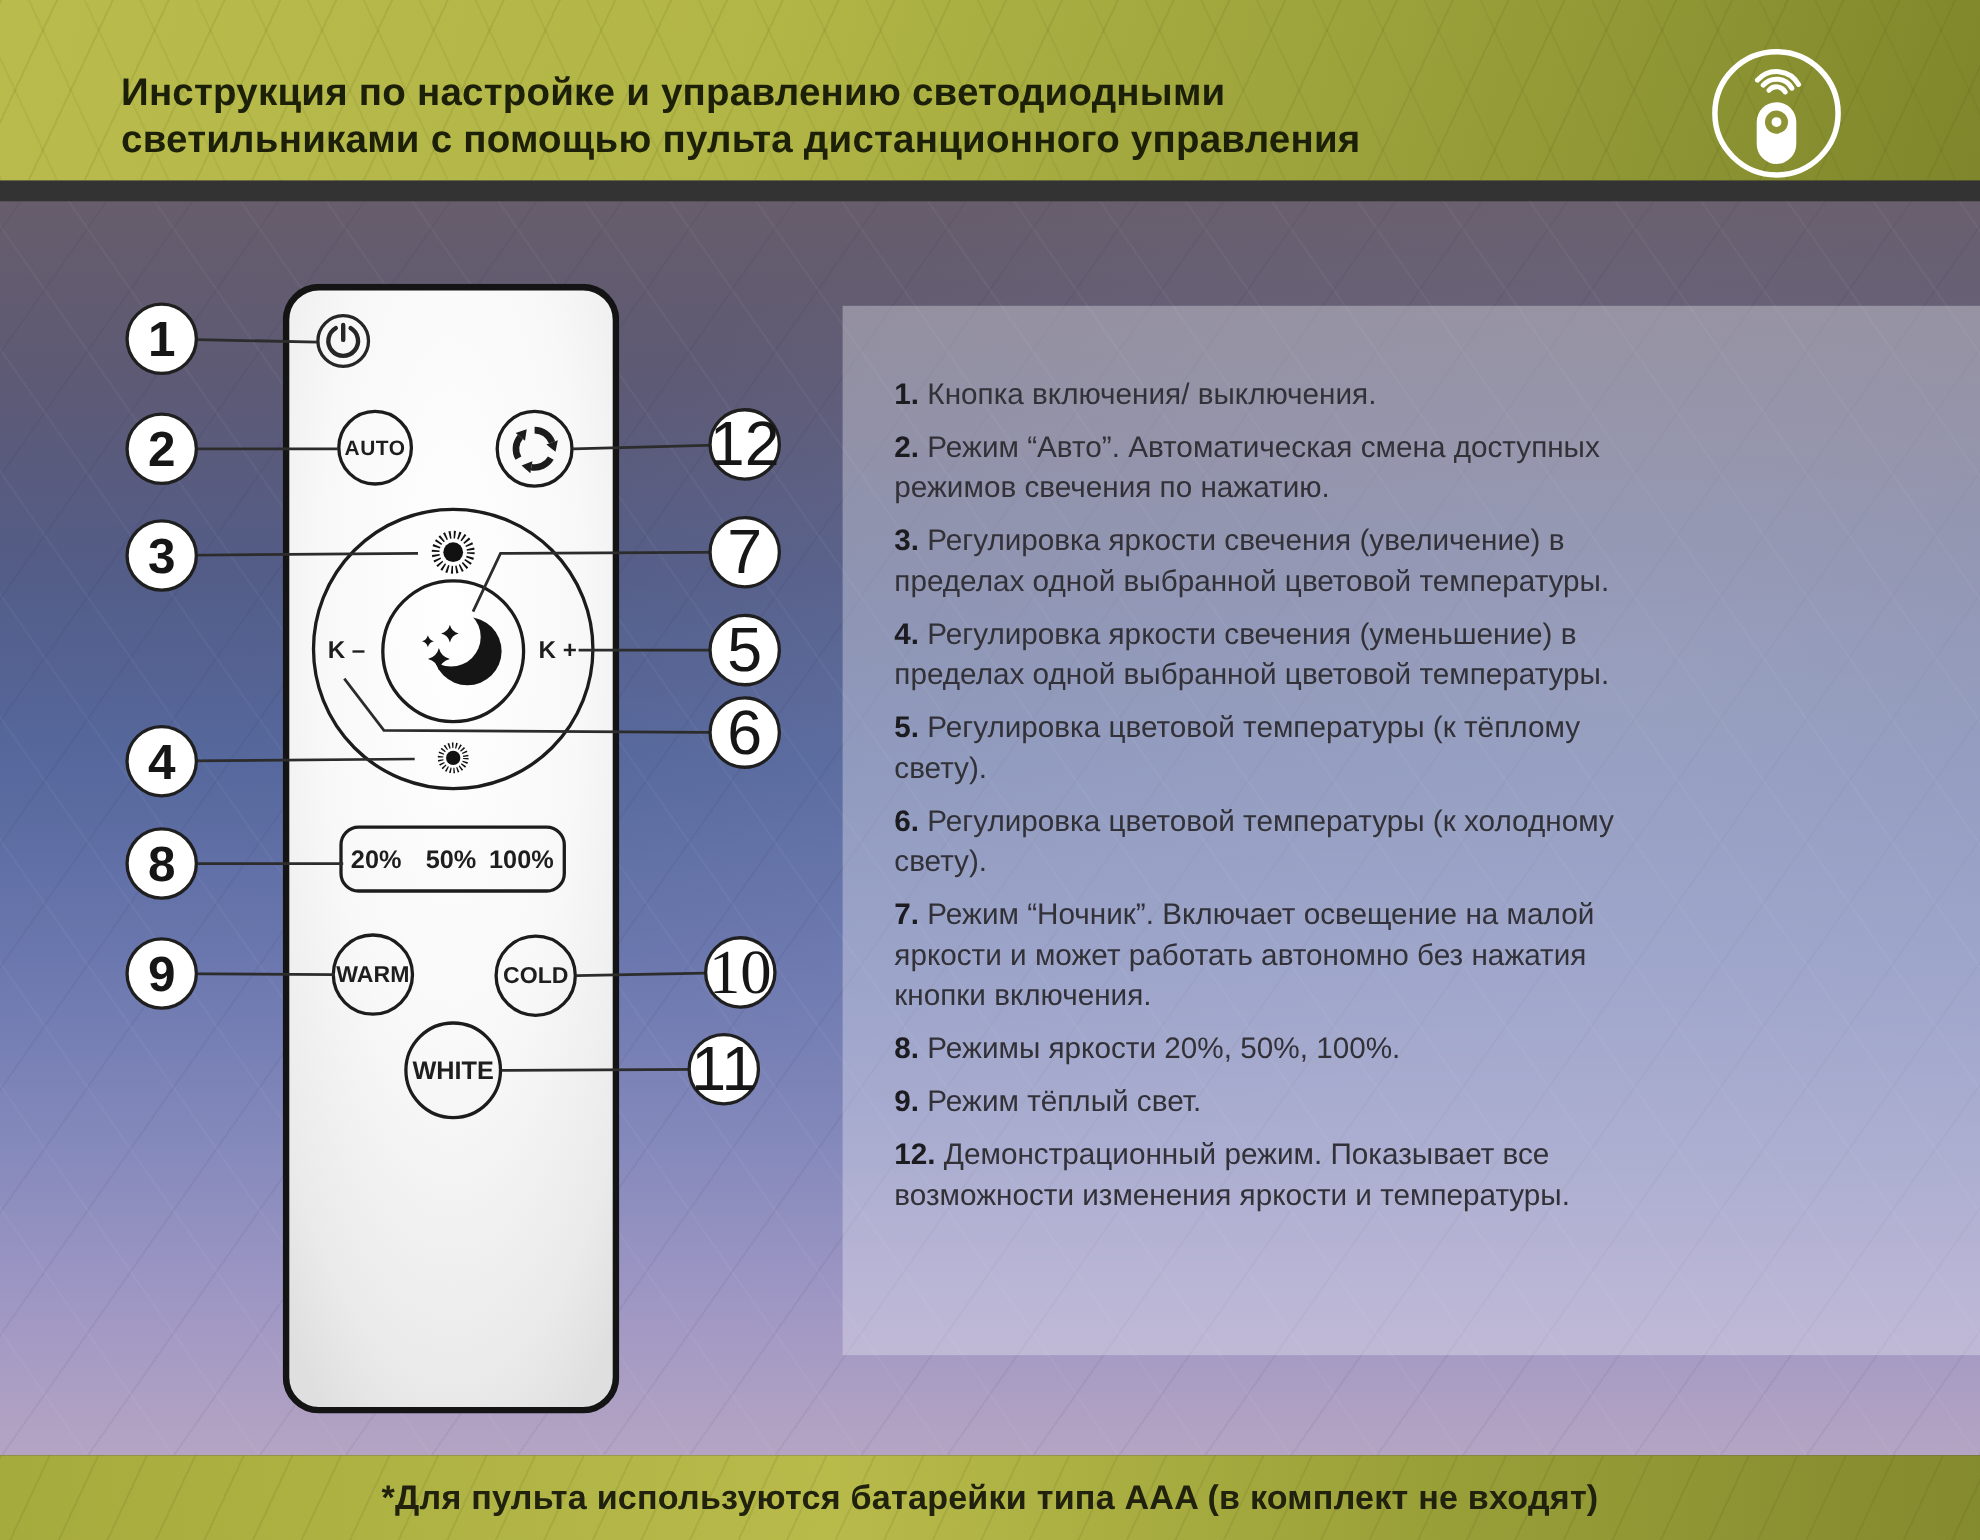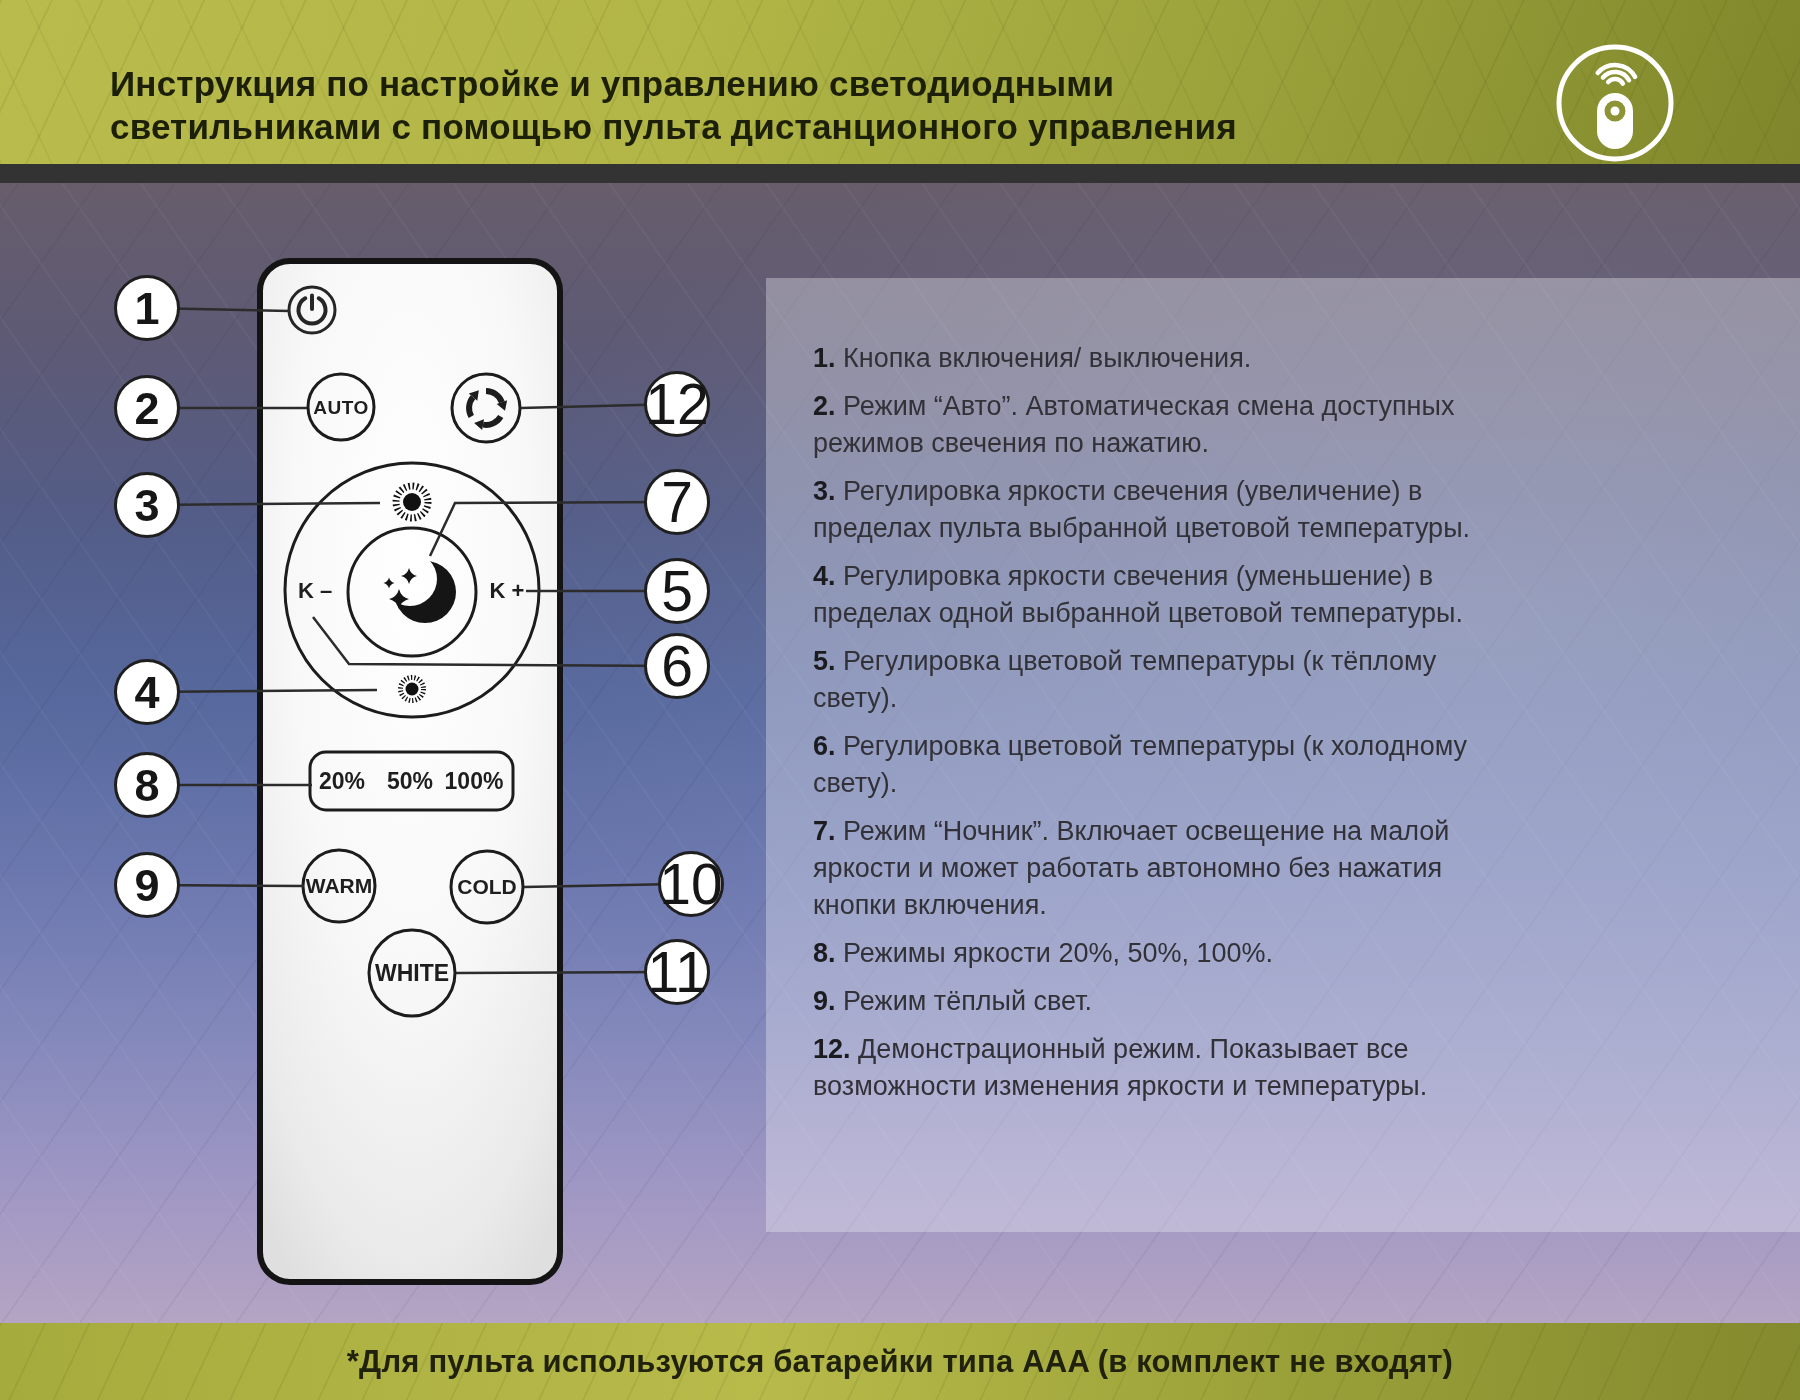--- a/index.html
+++ b/index.html
@@ -68,22 +68,22 @@
   #co1 {left:114px;top:92px;}
   #co2 {left:114px;top:192px;}
   #co3 {left:114px;top:289px;}
   #co4 {left:114px;top:476px;}
   #co8 {left:114px;top:569px;}
   #co9 {left:114px;top:669px;}
   #co12{left:644px;top:188px;}
   #co7 {left:644px;top:286px;}
   #co5 {left:644px;top:375px;}
   #co6 {left:644px;top:450px;}
-  #co10{left:658px;top:668px;}
-  #co11{left:644px;top:756px;text-align:center;}
+  #co10{left:640px;top:668px;font-family:Liberation Serif, serif;}
+  #co11{left:625px;top:756px;text-align:center;}
 </style>
 </head>
 <body>
 
 <div id="page">
 
   <div id="header" class="band">
     <div class="title">
       <div>Инструкция по настройке и управлению светодиодными</div>
       <div>светильниками с помощью пульта дистанционного управления</div>
@@ -220,21 +220,21 @@
     <div class="co right" id="co5">5</div>
     <div class="co right" id="co6">6</div>
     <div class="co right" id="co10">10</div>
     <div class="co right" id="co11">11</div>
 
     <div id="panel">
       <p class="item"><b class="inum">1.</b><span class="itext"> Кнопка включения/ выключения.</span></p>
       <p class="item"><b class="inum">2.</b><span class="itext"> Режим “Авто”. Автоматическая смена доступных
 режимов свечения по нажатию.</span></p>
       <p class="item"><b class="inum">3.</b><span class="itext"> Регулировка яркости свечения (увеличение) в
-пределах пульта выбранной цветовой температуры.</span></p>
+пределах одной выбранной цветовой температуры.</span></p>
       <p class="item"><b class="inum">4.</b><span class="itext"> Регулировка яркости свечения (уменьшение) в
 пределах одной выбранной цветовой температуры.</span></p>
       <p class="item"><b class="inum">5.</b><span class="itext"> Регулировка цветовой температуры (к тёплому
 свету).</span></p>
       <p class="item"><b class="inum">6.</b><span class="itext"> Регулировка цветовой температуры (к холодному
 свету).</span></p>
       <p class="item"><b class="inum">7.</b><span class="itext"> Режим “Ночник”. Включает освещение на малой
 яркости и может работать автономно без нажатия
 кнопки включения.</span></p>
       <p class="item"><b class="inum">8.</b><span class="itext"> Режимы яркости 20%, 50%, 100%.</span></p>

